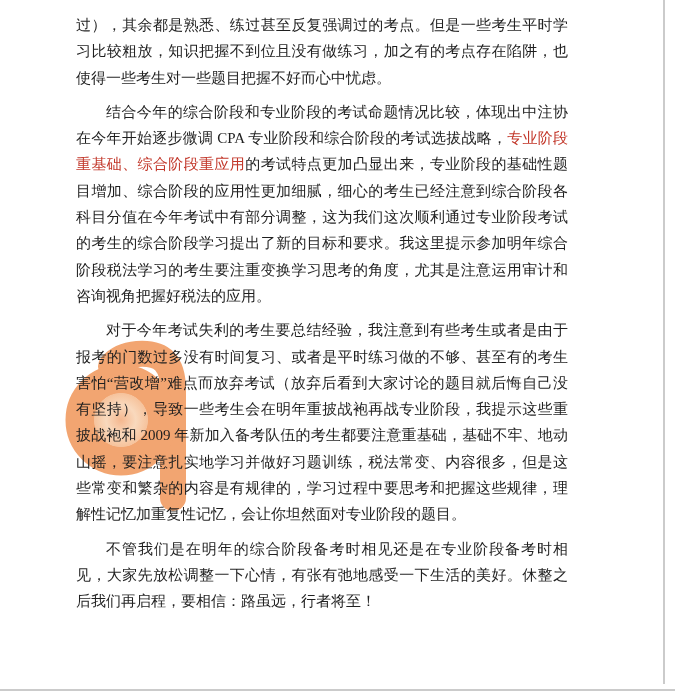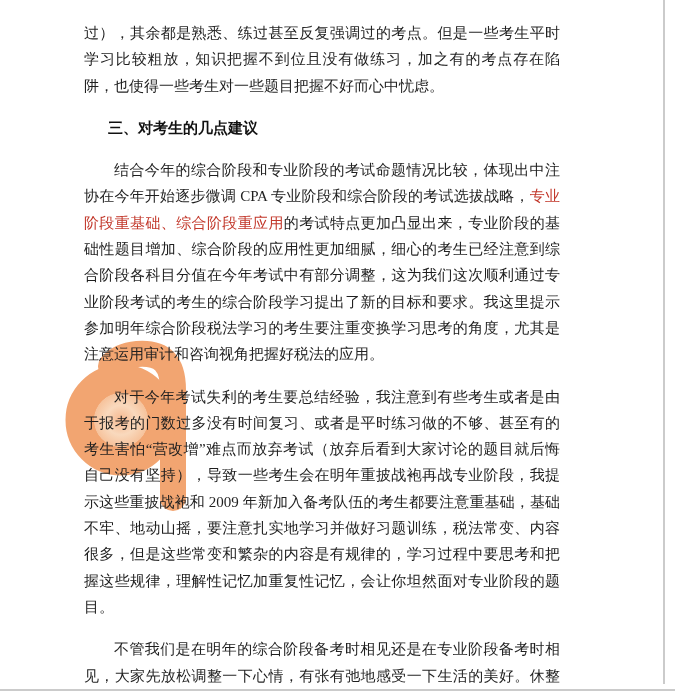--- a/index.html
+++ b/index.html
@@ -29,21 +29,21 @@
     -webkit-text-stroke:1.6px var(--wm,#f2a571);
     text-shadow:0 0 2px rgba(242,165,113,.95),0 0 5px rgba(242,165,113,.7);
   }
 
   
   .textcol{
     position:absolute;left:68px;top:4px;width:508px;z-index:1;
     font-size:15px;line-height:26.3px;color:var(--ink,#1f1f1f);
     text-align:justify;
   }
-  .textcol p,.textcol h3{margin:16px;padding:0;}
+  .textcol p,.textcol h3{margin:8px;padding:0;}
   p.paragraph{text-indent:0;}
   p.paragraph.indent{text-indent:2em;}
   h3.heading{
     font-family:"Liberation Sans","DejaVu Sans",sans-serif;
     font-weight:bold;font-size:15px;line-height:26.3px;
     text-indent:24px;color:#111;text-align:left;
   }
   .seg-normal{color:inherit;}
   .seg-red{color:var(--red,#c2372a);}
 
@@ -66,21 +66,20 @@
         </radialGradient>
       </defs>
       <path d="M110 158 L110 50 C110 24 100 12 74 14 C62 15 54 19 48 26" fill="none" stroke="#f2a571" stroke-width="26" stroke-linecap="round"></path>
       <circle cx="58" cy="80" r="41" fill="none" stroke="#f2a571" stroke-width="29"></circle>
       <circle cx="58" cy="80" r="27" fill="url(#wmhole)"></circle>
     </svg>
   </div>
 
   <div class="textcol">
       <p class="paragraph"><span class="seg-normal">过），其余都是熟悉、练过甚至反复强调过的考点。但是一些考生平时学习比较粗放，知识把握不到位且没有做练习，加之有的考点存在陷阱，也使得一些考生对一些题目把握不好而心中忧虑。</span></p>
-      <h3 class="heading indent"><span class="seg-normal">三、对考生的几点建议</span></h3>
       <p class="paragraph indent"><span class="seg-normal">结合今年的综合阶段和专业阶段的考试命题情况比较，体现出中注协在今年开始逐步微调 CPA 专业阶段和综合阶段的考试选拔战略，</span><span class="seg-red">专业阶段重基础、综合阶段重应用</span><span class="seg-normal">的考试特点更加凸显出来，专业阶段的基础性题目增加、综合阶段的应用性更加细腻，细心的考生已经注意到综合阶段各科目分值在今年考试中有部分调整，这为我们这次顺利通过专业阶段考试的考生的综合阶段学习提出了新的目标和要求。我这里提示参加明年综合阶段税法学习的考生要注重变换学习思考的角度，尤其是注意运用审计和咨询视角把握好税法的应用。</span></p>
       <p class="paragraph indent"><span class="seg-normal">对于今年考试失利的考生要总结经验，我注意到有些考生或者是由于报考的门数过多没有时间复习、或者是平时练习做的不够、甚至有的考生害怕“营改增”难点而放弃考试（放弃后看到大家讨论的题目就后悔自己没有坚持），导致一些考生会在明年重披战袍再战专业阶段，我提示这些重披战袍和 2009 年新加入备考队伍的考生都要注意重基础，基础不牢、地动山摇，要注意扎实地学习并做好习题训练，税法常变、内容很多，但是这些常变和繁杂的内容是有规律的，学习过程中要思考和把握这些规律，理解性记忆加重复性记忆，会让你坦然面对专业阶段的题目。</span></p>
       <p class="paragraph indent"><span class="seg-normal">不管我们是在明年的综合阶段备考时相见还是在专业阶段备考时相见，大家先放松调整一下心情，有张有弛地感受一下生活的美好。休整之后我们再启程，要相信：路虽远，行者将至！</span></p>
     </div>
 
   <div class="edge-right"></div>
   <div class="edge-bottom"></div>
 </div>
 
 </body></html>

